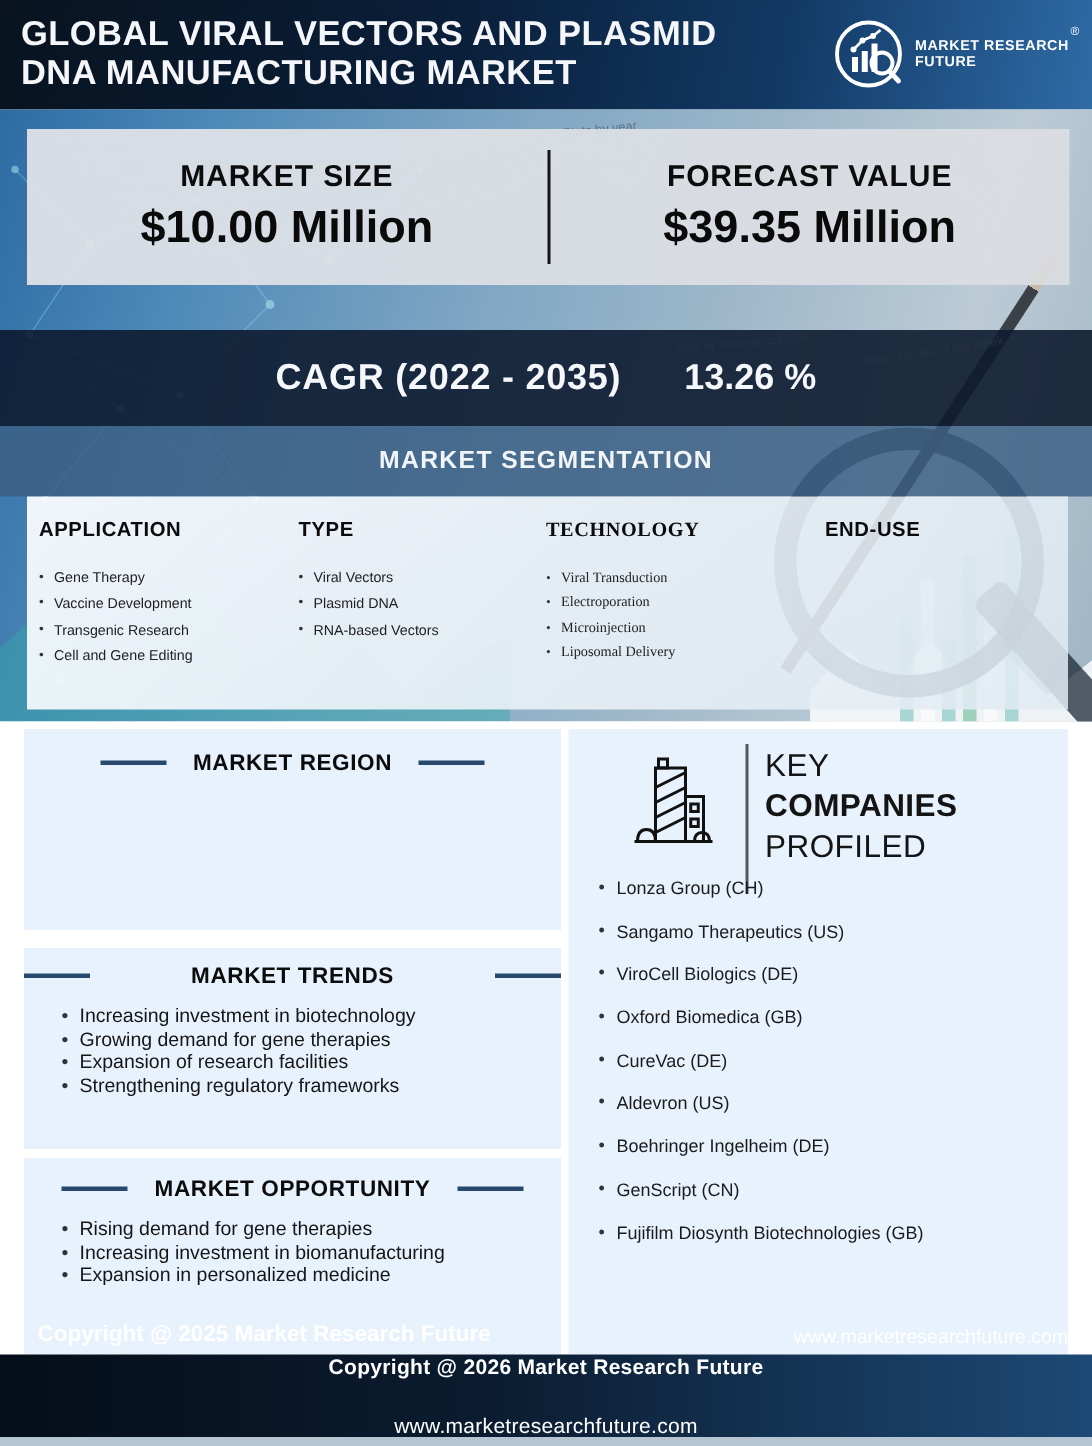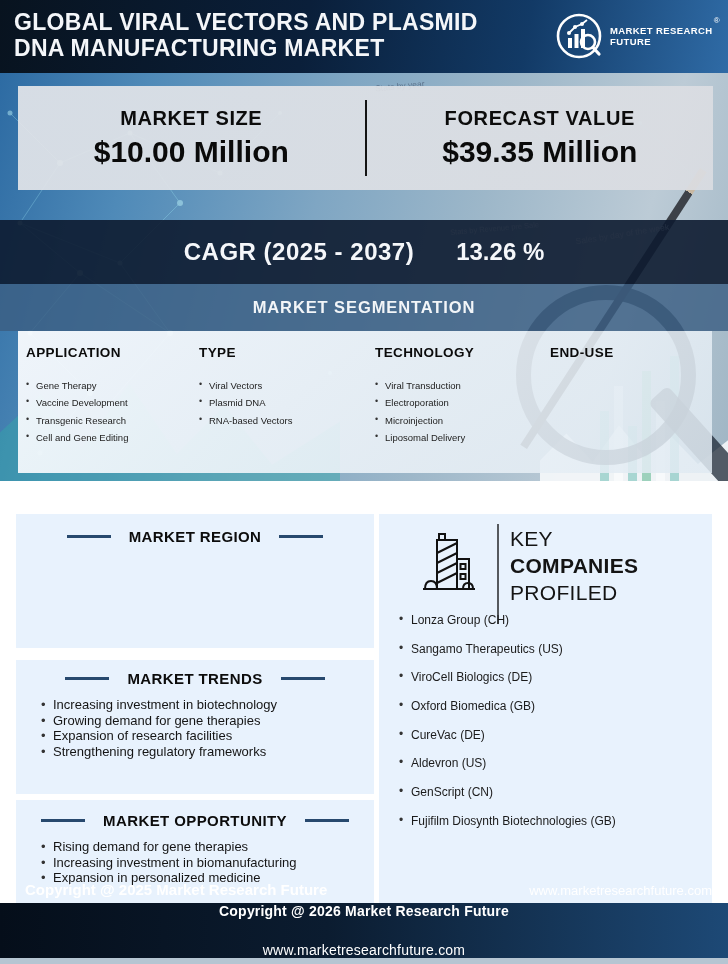--- a/index.html
+++ b/index.html
@@ -51,29 +51,29 @@
 
   
   .seg-title-band{position:absolute;z-index:2;left:0;top:211px;width:728px;height:47px;
     background:rgba(58,94,130,0.82);display:flex;align-items:center;justify-content:center;}
   .seg-title{color:#f2f5f8;font-size:16.5px;font-weight:bold;letter-spacing:0.9px;}
 
   
   .seg-panel{position:absolute;z-index:2;left:18px;top:258px;width:694px;height:142px;
     background:linear-gradient(130deg,rgba(250,252,255,0.94),rgba(224,234,242,0.86));}
   .seg-col{position:absolute;top:14px;}
-  .seg-col.c1{left:8px;} .seg-col.c2{left:181px;} .seg-col.c3{left:357px;} .seg-col.c4{left:532px;}
+  .seg-col.c1{left:8px;} .seg-col.c2{left:181px;} .seg-col.c3{left:346px;font-family:Liberation Serif, serif;} .seg-col.c4{left:532px;}
   .seg-heading{font-size:13.5px;font-weight:bold;color:#0b0b0b;letter-spacing:0.4px;margin-bottom:20px;}
   .seg-list{list-style:none;margin:0;padding:0;}
   .seg-list li{font-size:9.5px;color:#222;margin-bottom:6.3px;padding-left:10px;position:relative;}
   .seg-list li::before{content:"•";position:absolute;left:0;top:-1px;color:#333;font-size:9px;}
 
   
   .lower{position:absolute;left:0;top:481px;width:728px;height:422px;background:#ffffff;}
-  .light-box{position:absolute;background:#e8f2fd;margin-top:28px;}
+  .light-box{position:absolute;background:#e8f2fd;}
   .box-region{left:16px;top:5px;width:358px;height:134px;}
   .box-trends{left:16px;top:151px;width:358px;height:134px;}
   .box-opportunity{left:16px;top:291px;width:358px;height:131px;}
   .box-companies{left:379px;top:5px;width:333px;height:417px;}
 
   .section-title-row{display:flex;align-items:center;justify-content:center;gap:18px;margin-top:14px;}
   .title-dash{width:44px;height:3px;background:#27496e;}
   .section-title{font-size:15px;font-weight:bold;color:#0c0c0c;letter-spacing:0.4px;white-space:nowrap;}
 
   .bullet-list{list-style:none;margin:10px 0 0 0;padding:0 10px 0 25px;}
@@ -183,21 +183,21 @@
         <div class="stat-value">$10.00 Million</div>
       </div>
       <div class="v-divider"></div>
       <div class="market-half">
         <div class="stat-label">FORECAST VALUE</div>
         <div class="stat-value">$39.35 Million</div>
       </div>
     </div>
 
     <div class="cagr-band">
-      <span class="stat-label">CAGR (2025 - 2037)</span>
+      <span class="stat-label">CAGR (2022 - 2035)</span>
       <span class="cagr-value">13.26 %</span>
     </div>
 
     <div class="seg-title-band">
       <span class="seg-title">MARKET SEGMENTATION</span>
     </div>
 
     <div class="seg-panel">
       <div class="seg-col c1">
         <div class="seg-heading">APPLICATION</div>
@@ -238,21 +238,21 @@
 
     <div class="light-box box-region">
       <div class="section-title-row">
         <span class="title-dash"></span>
         <span class="section-title">MARKET REGION</span>
         <span class="title-dash"></span>
       </div>
     </div>
 
     <div class="light-box box-trends">
-      <div class="section-title-row" style="margin-top:10px;">
+      <div class="section-title-row" style="margin-top:10px;justify-content:space-between;">
         <span class="title-dash"></span>
         <span class="section-title">MARKET TRENDS</span>
         <span class="title-dash"></span>
       </div>
       <ul class="bullet-list">
 
       <li>Increasing investment in biotechnology</li>
           <li>Growing demand for gene therapies</li>
           <li>Expansion of research facilities</li>
           <li>Strengthening regulatory frameworks</li>
@@ -299,20 +299,21 @@
         </div>
       </div>
       <ul class="kc-list">
 
       <li>Lonza Group (CH)</li>
           <li>Sangamo Therapeutics (US)</li>
           <li>ViroCell Biologics (DE)</li>
           <li>Oxford Biomedica (GB)</li>
           <li>CureVac (DE)</li>
           <li>Aldevron (US)</li>
+          <li>Boehringer Ingelheim (DE)</li>
           <li>GenScript (CN)</li>
           <li>Fujifilm Diosynth Biotechnologies (GB)</li>
         </ul>
     </div>
 
     <div class="overlay-copy">Copyright @ 2025 Market Research Future</div>
     <div class="overlay-site">www.marketresearchfuture.com</div>
   </div>
 
   <div class="footer">

